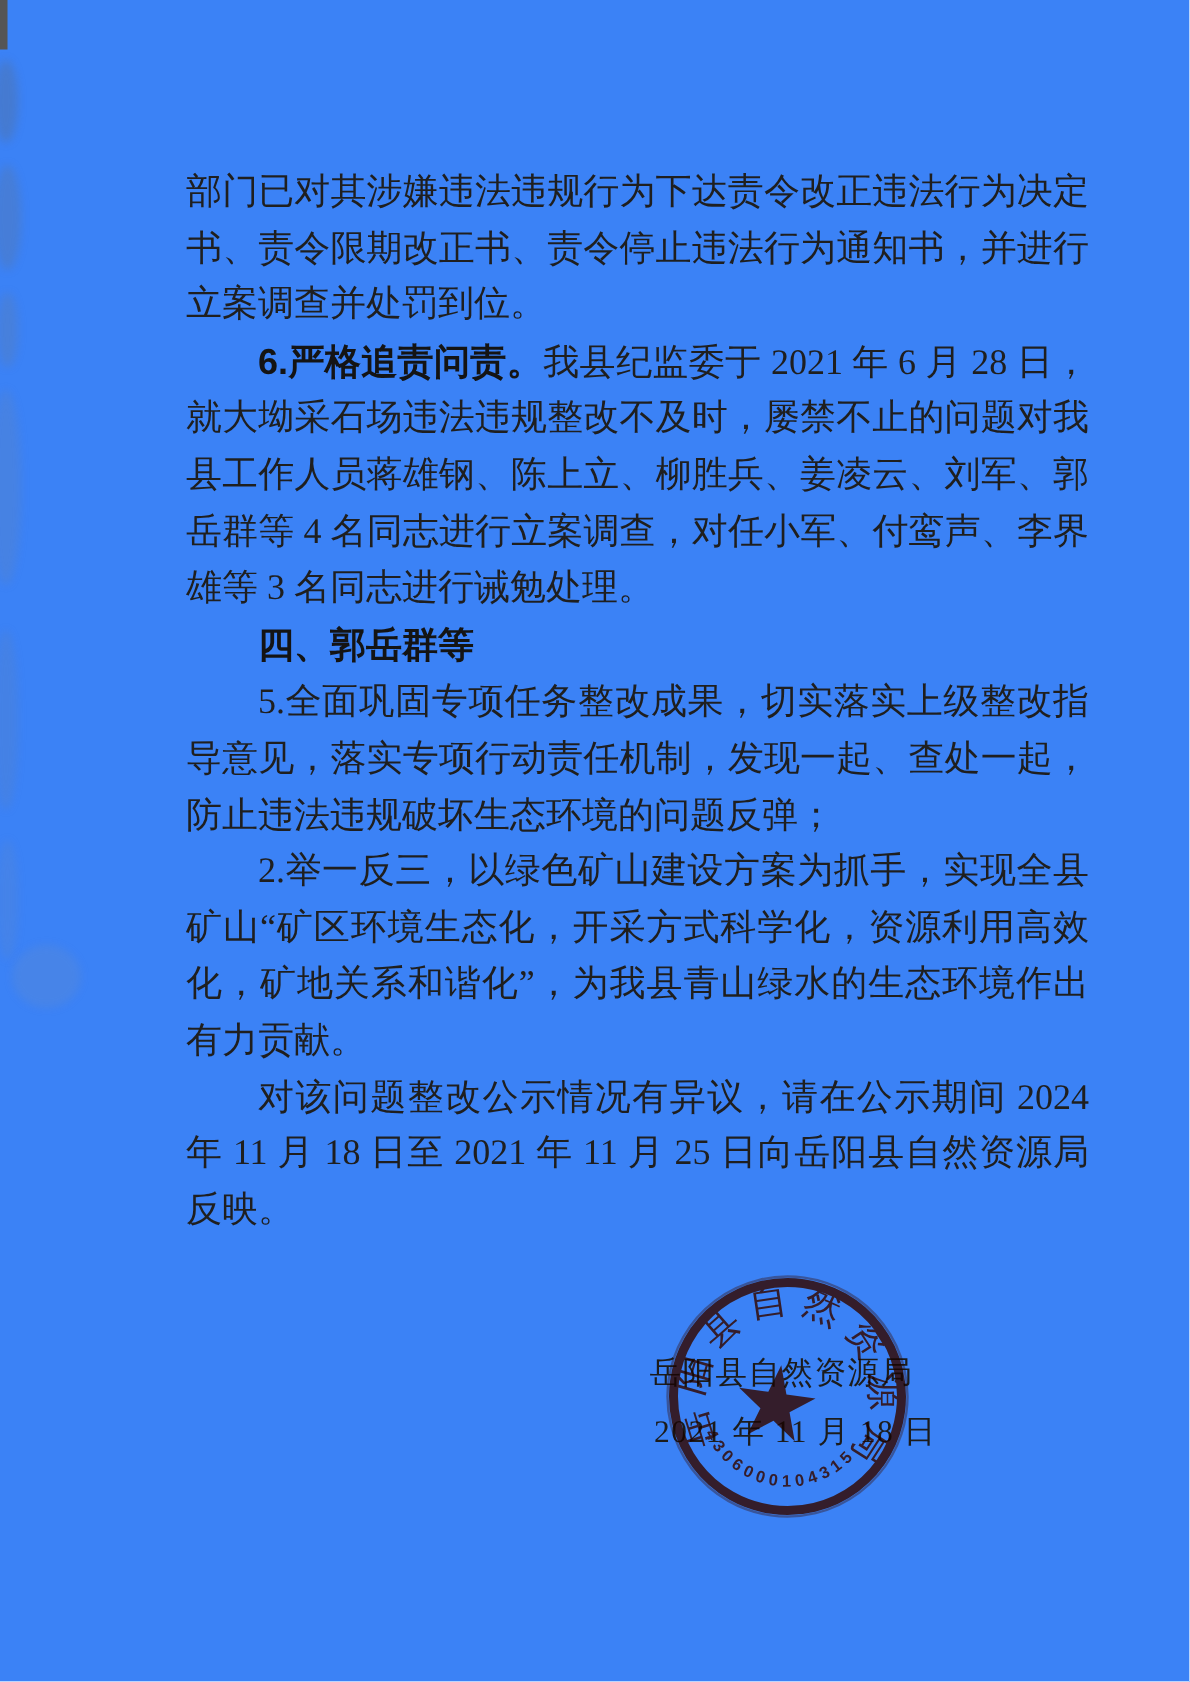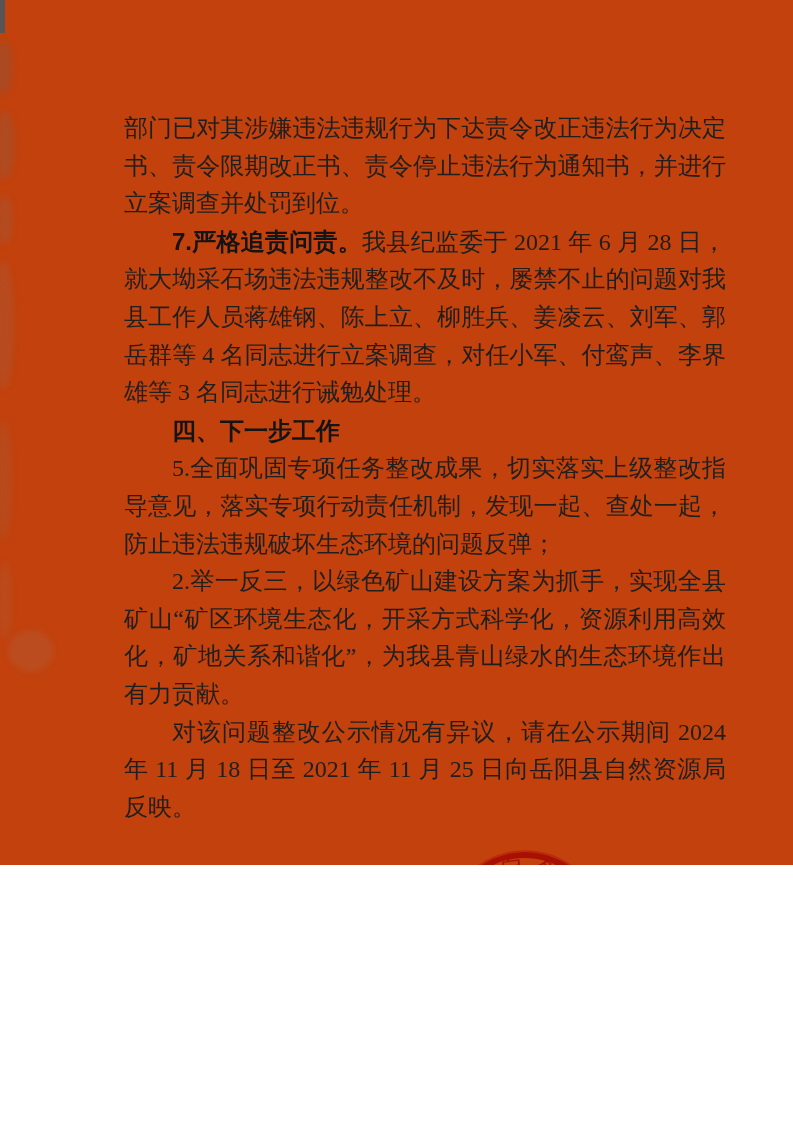--- a/index.html
+++ b/index.html
@@ -1,20 +1,20 @@
 <!DOCTYPE html>
 <html><head>
 <meta charset="utf-8">
 <style>
   html, body { margin: 0; padding: 0; background: #ffffff; }
   .page {
     position: relative;
     width: 793px;
-    height: 865px;
-    background: #c2410c;
+    height: 1121px;
+    background: #3b82f6;
     overflow: hidden;
     font-family: "Liberation Serif", "DejaVu Serif", serif;
     color: #1f1f1f;
   }
   .content {
     position: absolute;
     left: 124px;
     top: 110px;
     width: 602px;
     font-size: 24px;
@@ -77,22 +77,22 @@
   <div class="smudge" style="left:-4px;top:40px;width:16px;height:55px;background:rgba(100,100,100,.25)"></div>
   <div class="smudge" style="left:-4px;top:110px;width:18px;height:70px;background:rgba(110,110,110,.22)"></div>
   <div class="smudge" style="left:-2px;top:195px;width:14px;height:50px;background:rgba(120,120,120,.20)"></div>
   <div class="smudge" style="left:-6px;top:260px;width:20px;height:130px;background:rgba(130,130,130,.16)"></div>
   <div class="smudge" style="left:-4px;top:420px;width:16px;height:120px;background:rgba(130,130,130,.14)"></div>
   <div class="smudge" style="left:-2px;top:560px;width:14px;height:80px;background:rgba(140,140,140,.12)"></div>
   <div class="smudge" style="left:8px;top:630px;width:46px;height:42px;background:rgba(150,150,150,.14)"></div>
 
   <div class="content">
     <p class="no-indent">部门已对其涉嫌违法违规行为下达责令改正违法行为决定书、责令限期改正书、责令停止违法行为通知书，并进行立案调查并处罚到位。</p>
-    <p><span class="lead">7.严格追责问责。</span><span>我县纪监委于 2021 年 6 月 28 日，就大坳采石场违法违规整改不及时，屡禁不止的问题对我县工作人员蒋雄钢、陈上立、柳胜兵、姜凌云、刘军、郭岳群等 4 名同志进行立案调查，对任小军、付鸾声、李界雄等 3 名同志进行诫勉处理。</span></p>
-    <p><span class="heading">四、下一步工作</span></p>
+    <p><span class="lead">6.严格追责问责。</span><span>我县纪监委于 2021 年 6 月 28 日，就大坳采石场违法违规整改不及时，屡禁不止的问题对我县工作人员蒋雄钢、陈上立、柳胜兵、姜凌云、刘军、郭岳群等 4 名同志进行立案调查，对任小军、付鸾声、李界雄等 3 名同志进行诫勉处理。</span></p>
+    <p><span class="heading">四、郭岳群等</span></p>
     <p>5.全面巩固专项任务整改成果，切实落实上级整改指导意见，落实专项行动责任机制，发现一起、查处一起，防止违法违规破坏生态环境的问题反弹；</p>
     <p>2.举一反三，以绿色矿山建设方案为抓手，实现全县矿山“矿区环境生态化，开采方式科学化，资源利用高效化，矿地关系和谐化”，为我县青山绿水的生态环境作出有力贡献。</p>
     <p>对该问题整改公示情况有异议，请在公示期间 2024 年 11 月 18 日至 2021 年 11 月 25 日向岳阳县自然资源局反映。</p>
   </div>
 
   <div class="signature-org">岳阳县自然资源局</div>
   <div class="signature-date">2021 年 11 月 18 日</div>
 
   <svg class="seal" width="190" height="190" viewBox="0 0 190 190">
     <defs>

